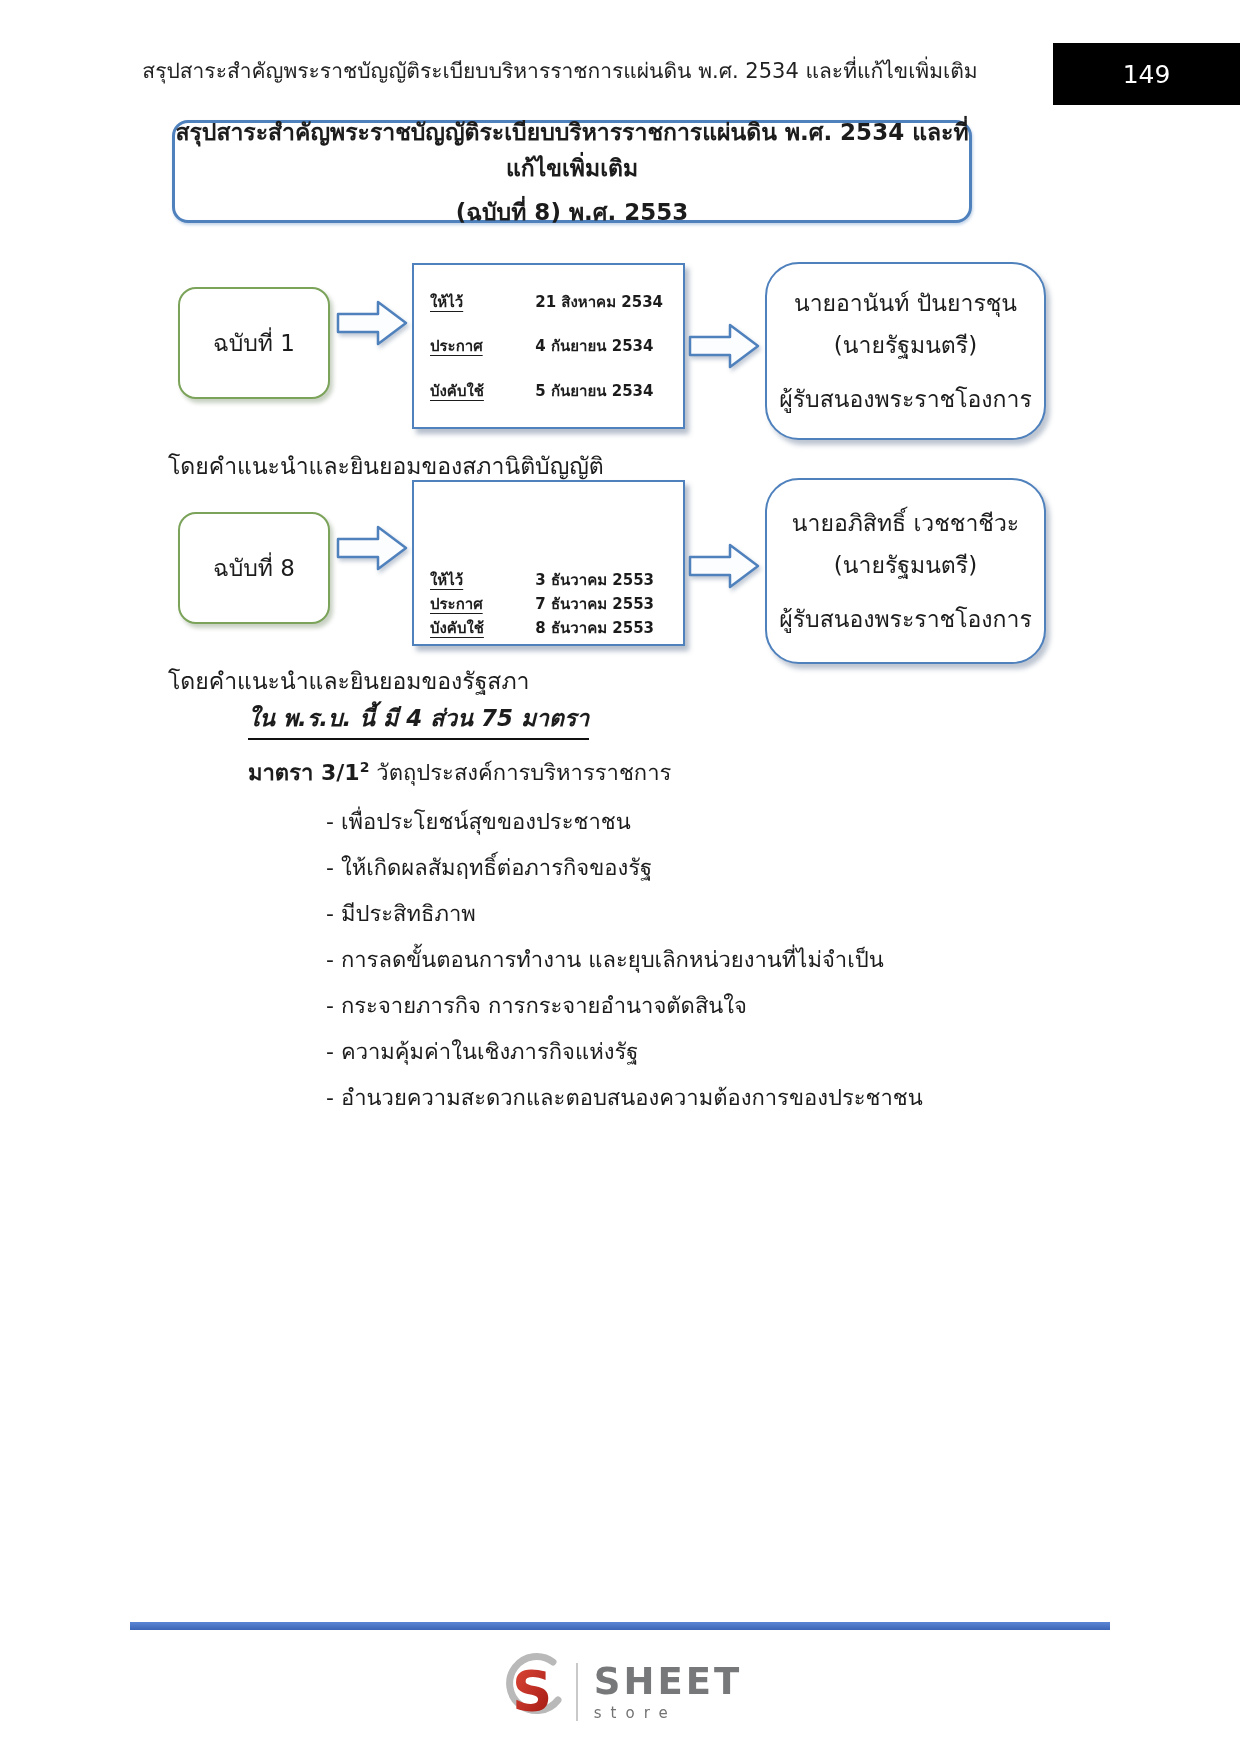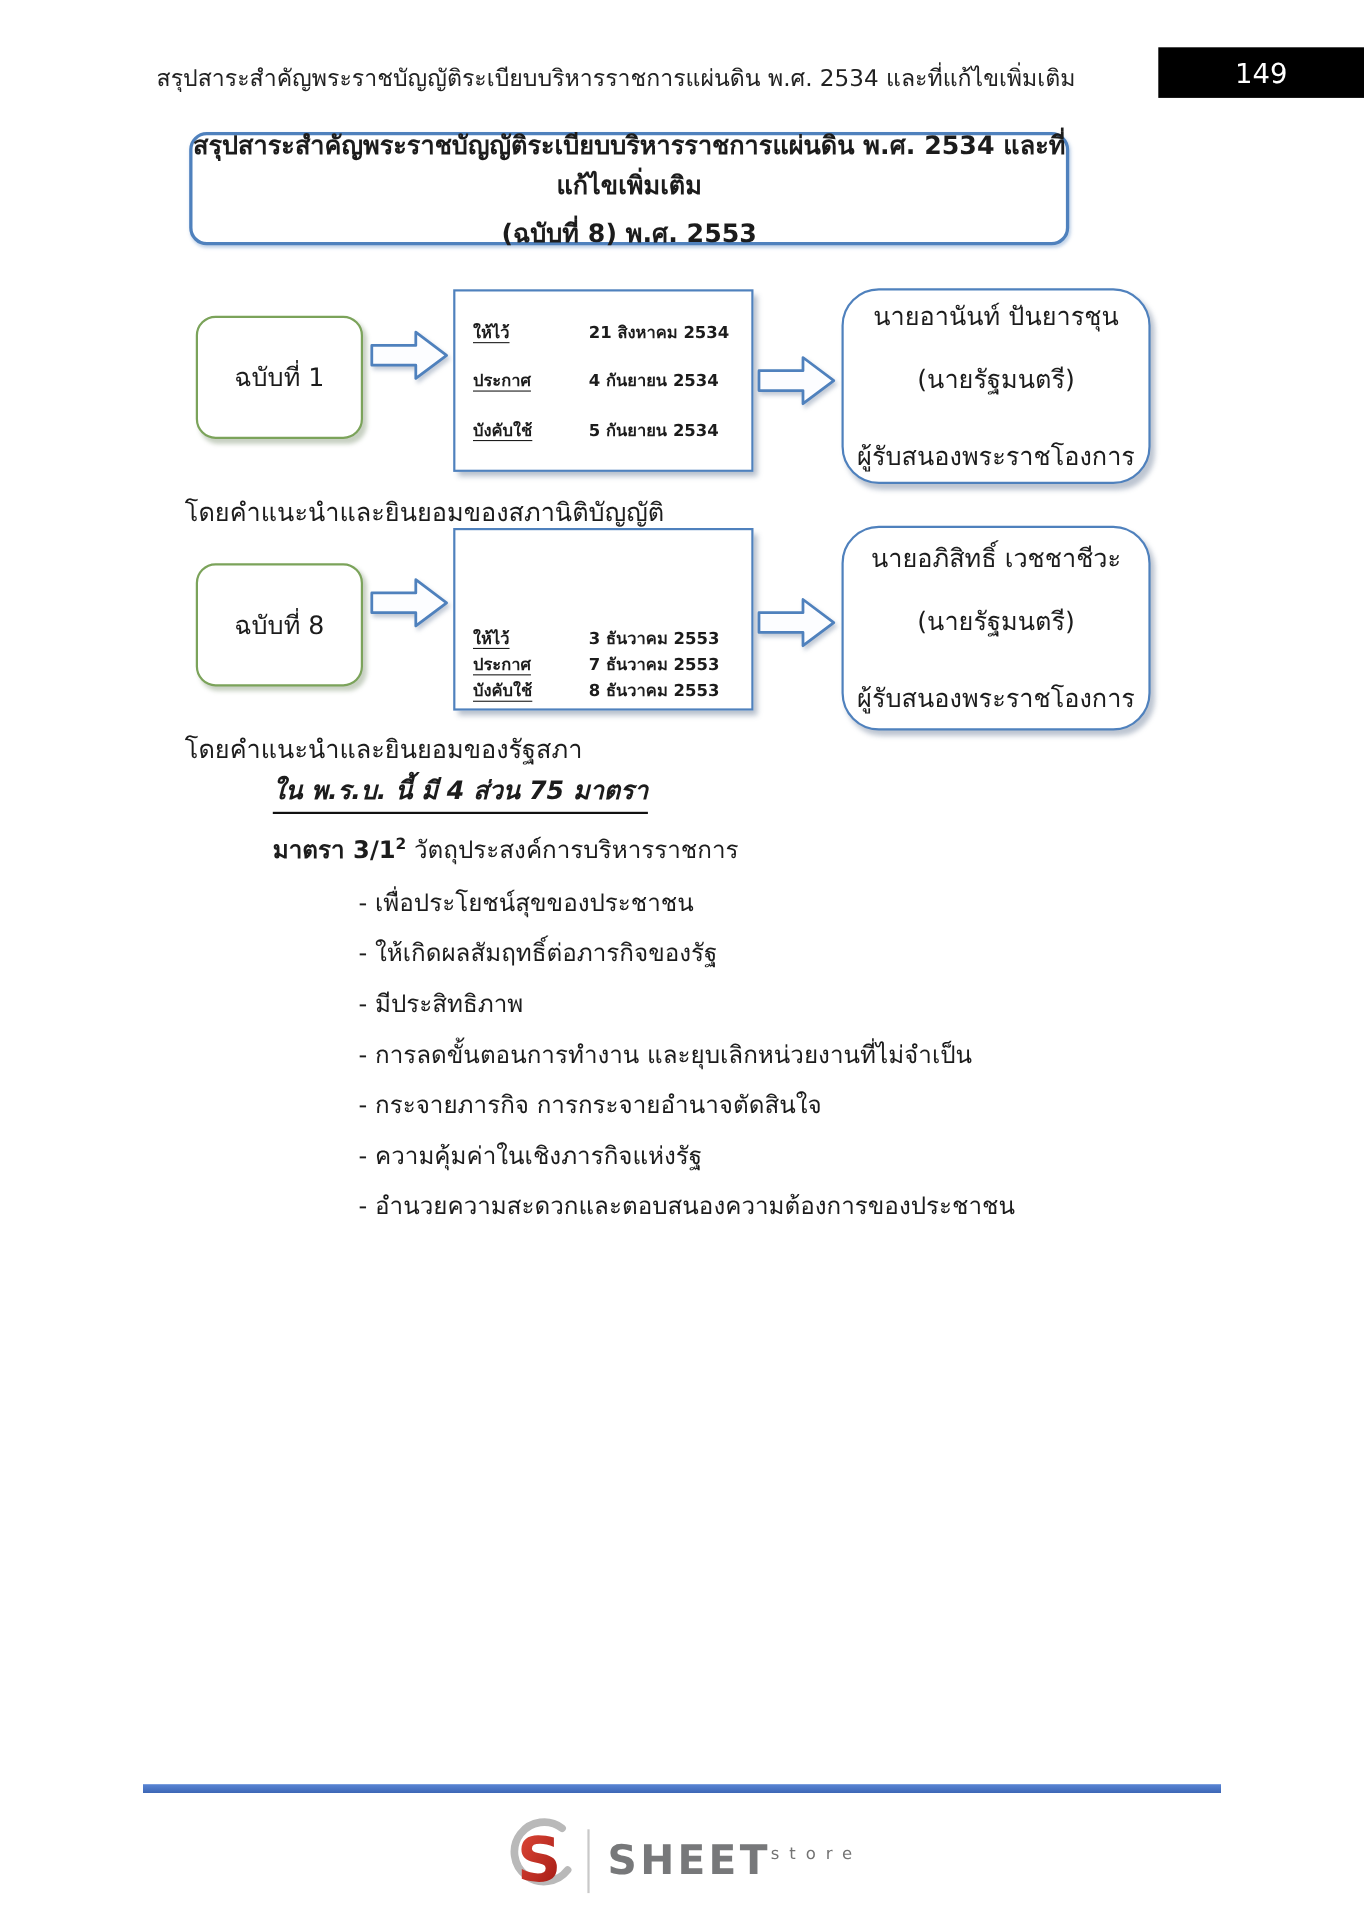--- a/index.html
+++ b/index.html
@@ -3,21 +3,21 @@
 <meta charset="utf-8">
 <style>
   * { margin:0; padding:0; box-sizing:border-box; }
   html,body { background:#ffffff; }
   body { font-family:"DejaVu Sans","Liberation Sans",sans-serif; color:#1c1c1c; }
   .page { position:relative; width:1240px; height:1755px; background:#ffffff; overflow:hidden; }
 
   
   .header-title { position:absolute; top:54px; left:130px; width:860px; text-align:center;
                   font-size:21px; font-weight:400; color:#222; }
-  .page-number  { position:absolute; top:43px; left:1053px; width:187px; height:46px; background:#000;
+  .page-number  { position:absolute; top:43px; left:1053px; width:187px; height:62px; background:#000;
                   color:#fff; display:flex; align-items:center; justify-content:center; font-size:25px; }
 
   
   .title-box { position:absolute; top:120px; left:172px; width:800px; height:103px;
                border:3px solid #4f81bd; border-radius:16px; background:#fff;
                display:flex; flex-direction:column; justify-content:center; gap:8px;
                text-align:center; font-weight:700; font-size:23px;
                box-shadow:1px 2px 3px rgba(79,129,189,.35); }
 
   
@@ -38,21 +38,21 @@
                display:flex; flex-direction:column; justify-content:space-evenly;
                padding:4px 4px 4px 16px; font-size:15px; font-weight:600; }
   #dates-1 { top:263px; } #dates-2 { top:480px;justify-content:flex-end; }
   .dlabel { display:inline-block; min-width:100px; }
   .dlabel u { text-decoration:underline; text-underline-offset:4px; }
 
   .signer-box { position:absolute; left:765px; width:281px; background:#fff;
                 border:2.5px solid #4f81bd; border-radius:34px;
                 box-shadow:4px 5px 5px rgba(90,110,140,.4);
                 display:flex; flex-direction:column; align-items:center; justify-content:center;
-                text-align:center; font-size:23px; font-weight:500; gap:22px; padding:8px 6px; }
+                text-align:center; font-size:23px; font-weight:500; gap:6px; padding:8px 6px; }
   #signer-1 { top:262px; height:178px; } #signer-2 { top:478px; height:186px; }
   .signer-role { margin-top:12px; }
 
   .caption { position:absolute; left:168px; font-size:23px; font-weight:400; }
   #caption-1 { top:448px; } #caption-2 { top:663px; }
 
   
   .content { position:absolute; left:248px; top:700px; width:840px; font-size:22px; }
   .section-heading { display:inline-block; font-size:23px; font-weight:700;
                      border-bottom:2.5px solid #111; padding-bottom:2px;font-style:italic; }
@@ -61,21 +61,21 @@
   .article-line sup { font-weight:700; font-size:14px; }
   .bullet-list { list-style:none; margin-top:16px; }
   .bullet-list li { padding-left:78px; line-height:31px; margin-bottom:15px; font-weight:400; }
 
   
   .footer-bar { position:absolute; left:130px; top:1622px; width:980px; height:8px;
                 background:linear-gradient(#5a86d5,#3c66b5); }
   .brand { position:absolute; left:0; top:1646px; width:1240px; height:92px;
            display:flex; align-items:center; justify-content:center; }
   .brand-divider { width:2px; height:58px; background:#c9c9c9; margin:0 16px 0 12px; }
-  .brand-text { display:flex; flex-direction:row; }
+  .brand-text { display:flex; flex-direction:column; }
   .brand-name { font-size:37px; font-weight:700; color:#77787a; letter-spacing:3px; line-height:38px; }
   .brand-sub  { font-size:15px; color:#737373; letter-spacing:9px; margin-top:3px; }
 </style>
 </head>
 <body>
 
 <div class="page">
 
   <div class="header-title">สรุปสาระสำคัญพระราชบัญญัติระเบียบบริหารราชการแผ่นดิน พ.ศ. 2534 และที่แก้ไขเพิ่มเติม</div>
   <div class="page-number">149</div>

